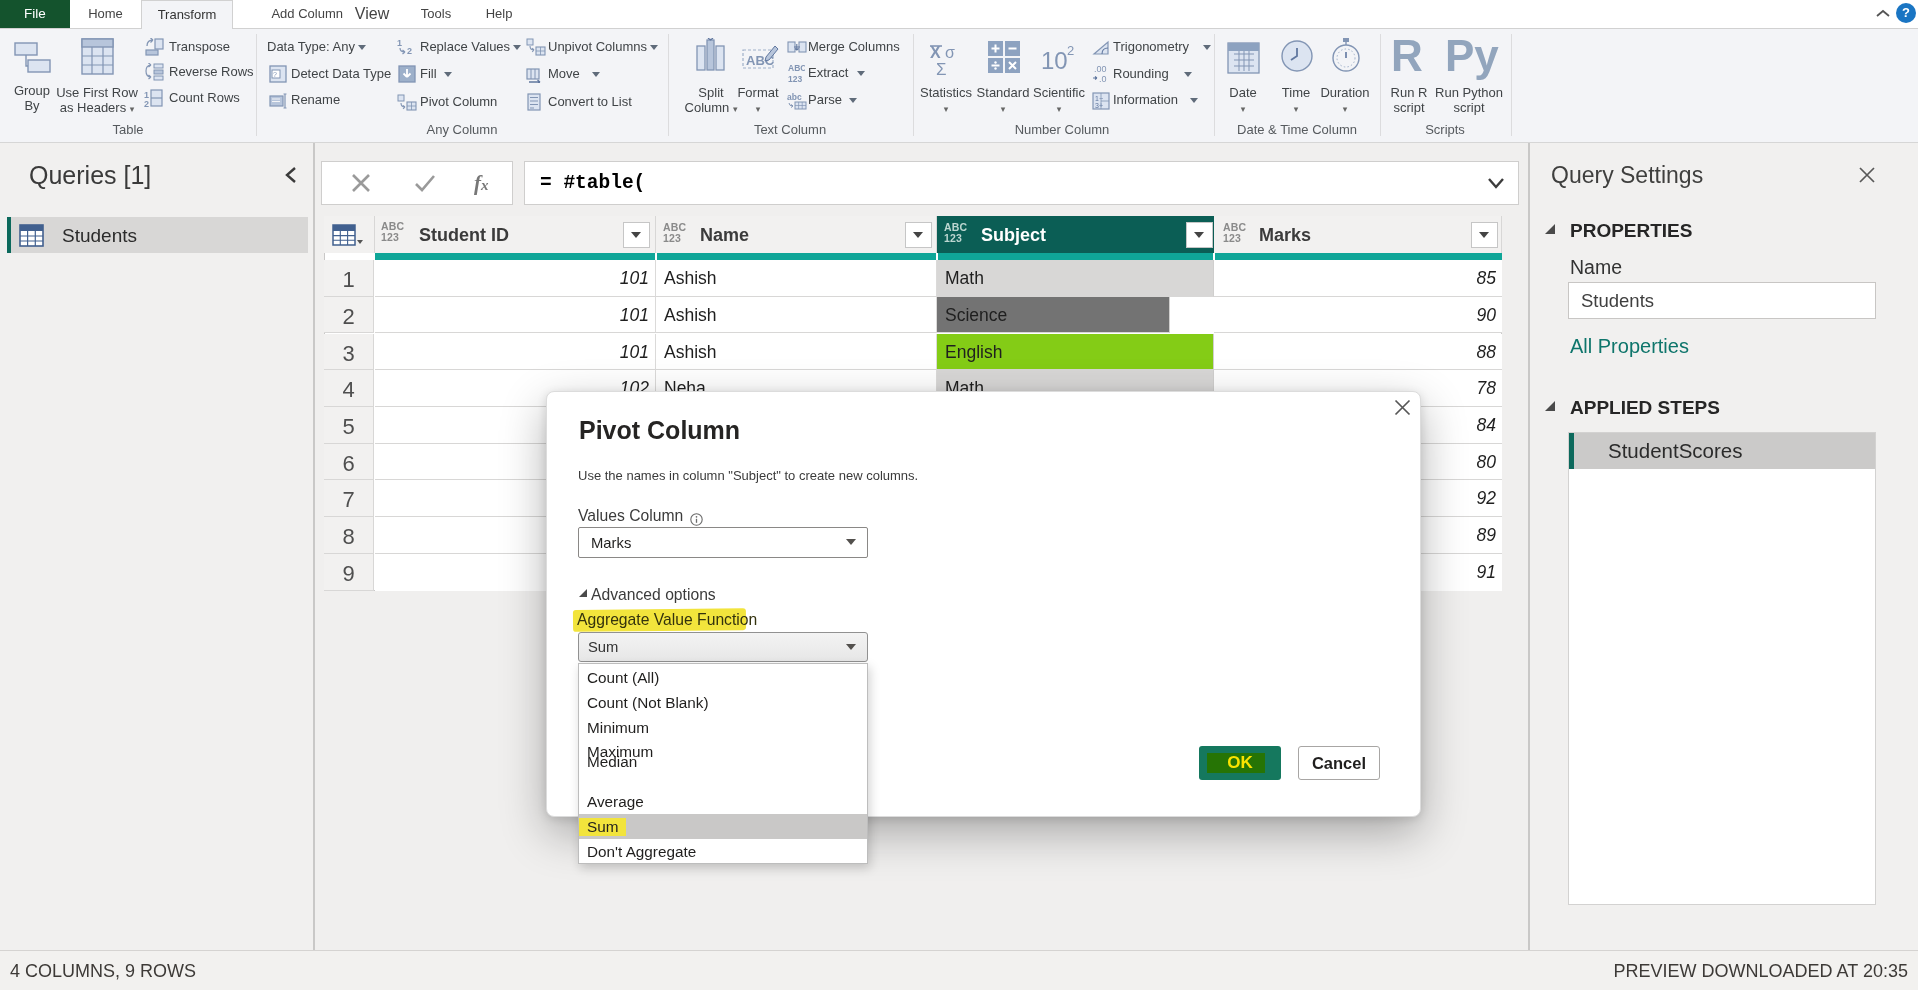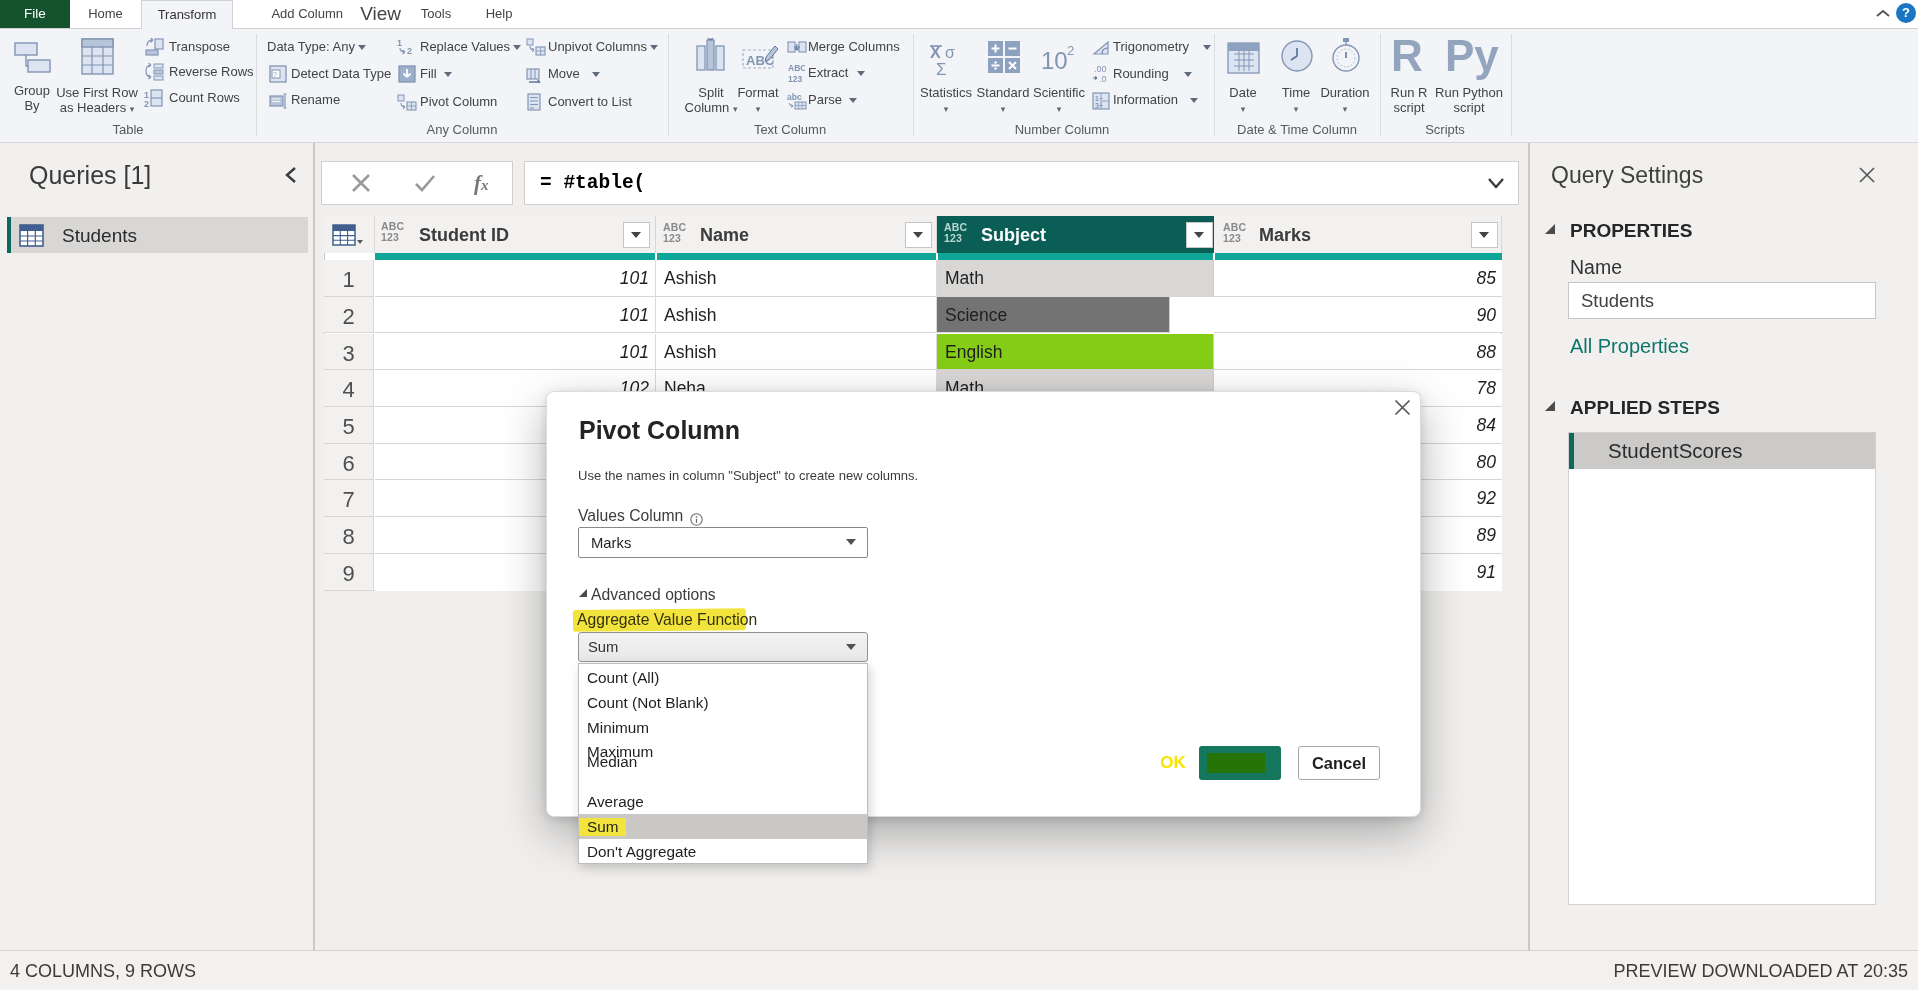--- a/index.html
+++ b/index.html
@@ -22,21 +22,21 @@
 .ditem{position:absolute;left:0;width:100%;height:25px;line-height:25px;font-size:15.3px;color:#201f1e;padding-left:8px;box-sizing:border-box}
 </style></head>
 <body>
 <div id="app">
 
 <div class="ab" style="left:0;top:0;width:1918px;height:29px;background:#fff;border-bottom:1px solid #d1d1d1;box-sizing:border-box"></div>
 <div class="ab" style="left:0;top:0;width:70px;height:28px;background:#14532d;color:#fff;font-size:13.5px;text-align:center;line-height:28px">File</div>
 <div class="tx" style="left:70px;top:0;width:71px;height:28px;line-height:28px;text-align:center;font-size:13px;color:#444">Home</div>
 <div class="ab" style="left:141px;top:0;width:92px;height:29px;background:#f3f4f7;border:1px solid #d1d1d1;border-bottom:none;box-sizing:border-box;text-align:center;line-height:28px;font-size:13px;color:#333">Transform</div>
 <div class="tx" style="left:233px;top:0;width:110px;height:28px;line-height:28px;text-align:right;font-size:13px;color:#444">Add Column</div>
-<div class="tx" style="left:343px;top:0;width:58px;height:28px;line-height:28px;text-align:right;font-size:19px;color:#444">View</div>
+<div class="tx" style="left:343px;top:0;width:58px;height:28px;line-height:28px;text-align:center;font-size:16px;color:#444">View</div>
 <div class="tx" style="left:401px;top:0;width:70px;height:28px;line-height:28px;text-align:center;font-size:13px;color:#444">Tools</div>
 <div class="tx" style="left:471px;top:0;width:56px;height:28px;line-height:28px;text-align:center;font-size:13px;color:#444">Help</div>
 <svg class="ab" style="left:1875px;top:9px" width="16" height="10">
       <path d="M2 7 L8 2 L14 7" stroke="#555" stroke-width="1.8" fill="none"></path>
     </svg>
 <div class="ab" style="left:1896px;top:3px;width:20px;height:20px;border-radius:50%;background:#1a75c3;color:#fff;font-size:13px;font-weight:bold;text-align:center;line-height:20px">?</div>
 
 <div id="ribbon" class="ab" style="left:0;top:29px;width:1918px;height:114px;background:#f3f4f7;border-bottom:1px solid #d6d6d6;box-sizing:border-box"></div>
 
 <div class="sep" style="left:256px;top:34px;height:102px"></div>
@@ -417,17 +417,17 @@
 <div class="ditem" style="top:75px">Maximum</div>
 <div class="ditem" style="top:85px">Median</div>
 <div class="ditem" style="top:125px">Average</div>
 <div class="ab" style="left:0;top:150px;width:288px;height:25px;background:#c9c8c7"></div>
 <div class="ab" style="left:0;top:154px;width:47px;height:18px;background:#f2e43c"></div>
 <div class="ditem" style="top:150px">Sum</div>
 <div class="ditem" style="top:175px">Don't Aggregate</div>
 </div>
 <div class="ab" style="left:1199px;top:746px;width:82px;height:34px;background:#15785e;border-radius:3px"></div>
 <div class="ab" style="left:1207px;top:753px;width:58px;height:20px;background:#267405"></div>
-<div class="tx" style="left:1132px;top:753px;width:82px;height:20px;line-height:20px;text-align:center;font-size:17px;font-weight:bold;color:#fbe300">OK</div>
+<div class="tx" style="left:1199px;top:753px;width:82px;height:20px;line-height:20px;text-align:center;font-size:17px;font-weight:bold;color:#fbe300">OK</div>
 <div class="ab" style="left:1298px;top:746px;width:82px;height:34px;background:#fff;border:1px solid #a8a6a4;border-radius:3px;box-sizing:border-box"></div>
 <div class="tx" style="left:1298px;top:753px;width:82px;height:20px;line-height:20px;text-align:center;font-size:16.5px;font-weight:600;color:#201f1e">Cancel</div>
 </div>
 </div>
 
 </body></html>

